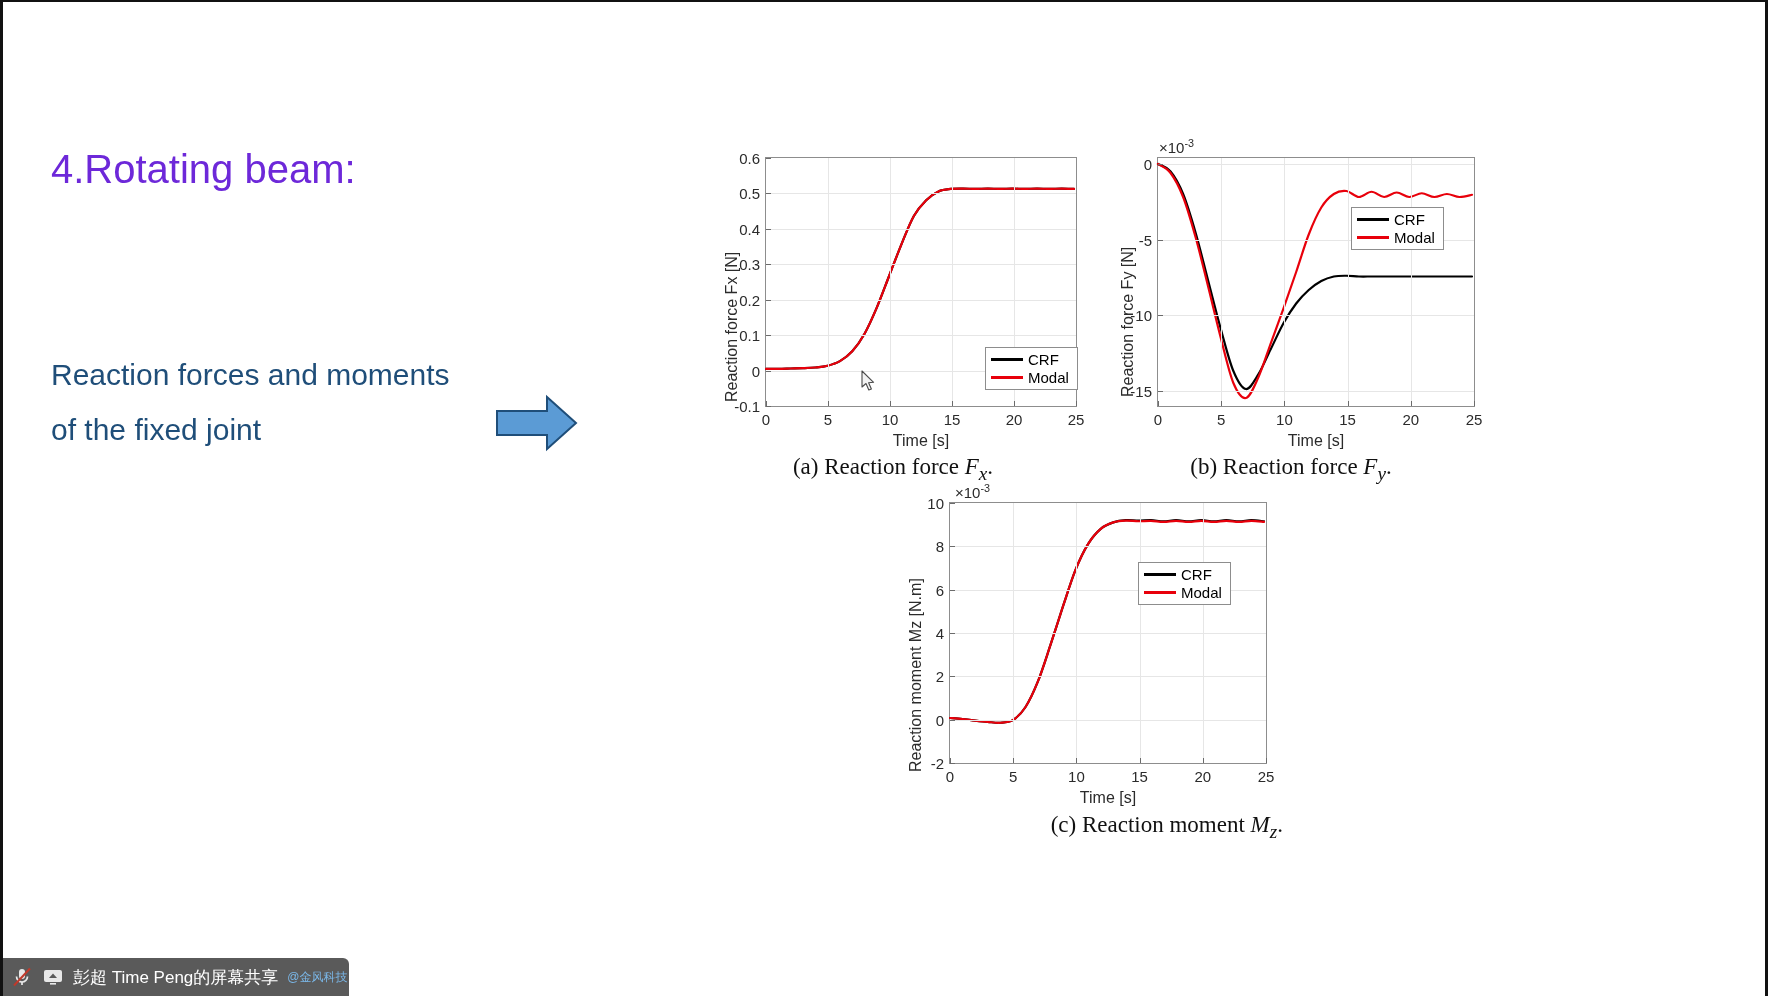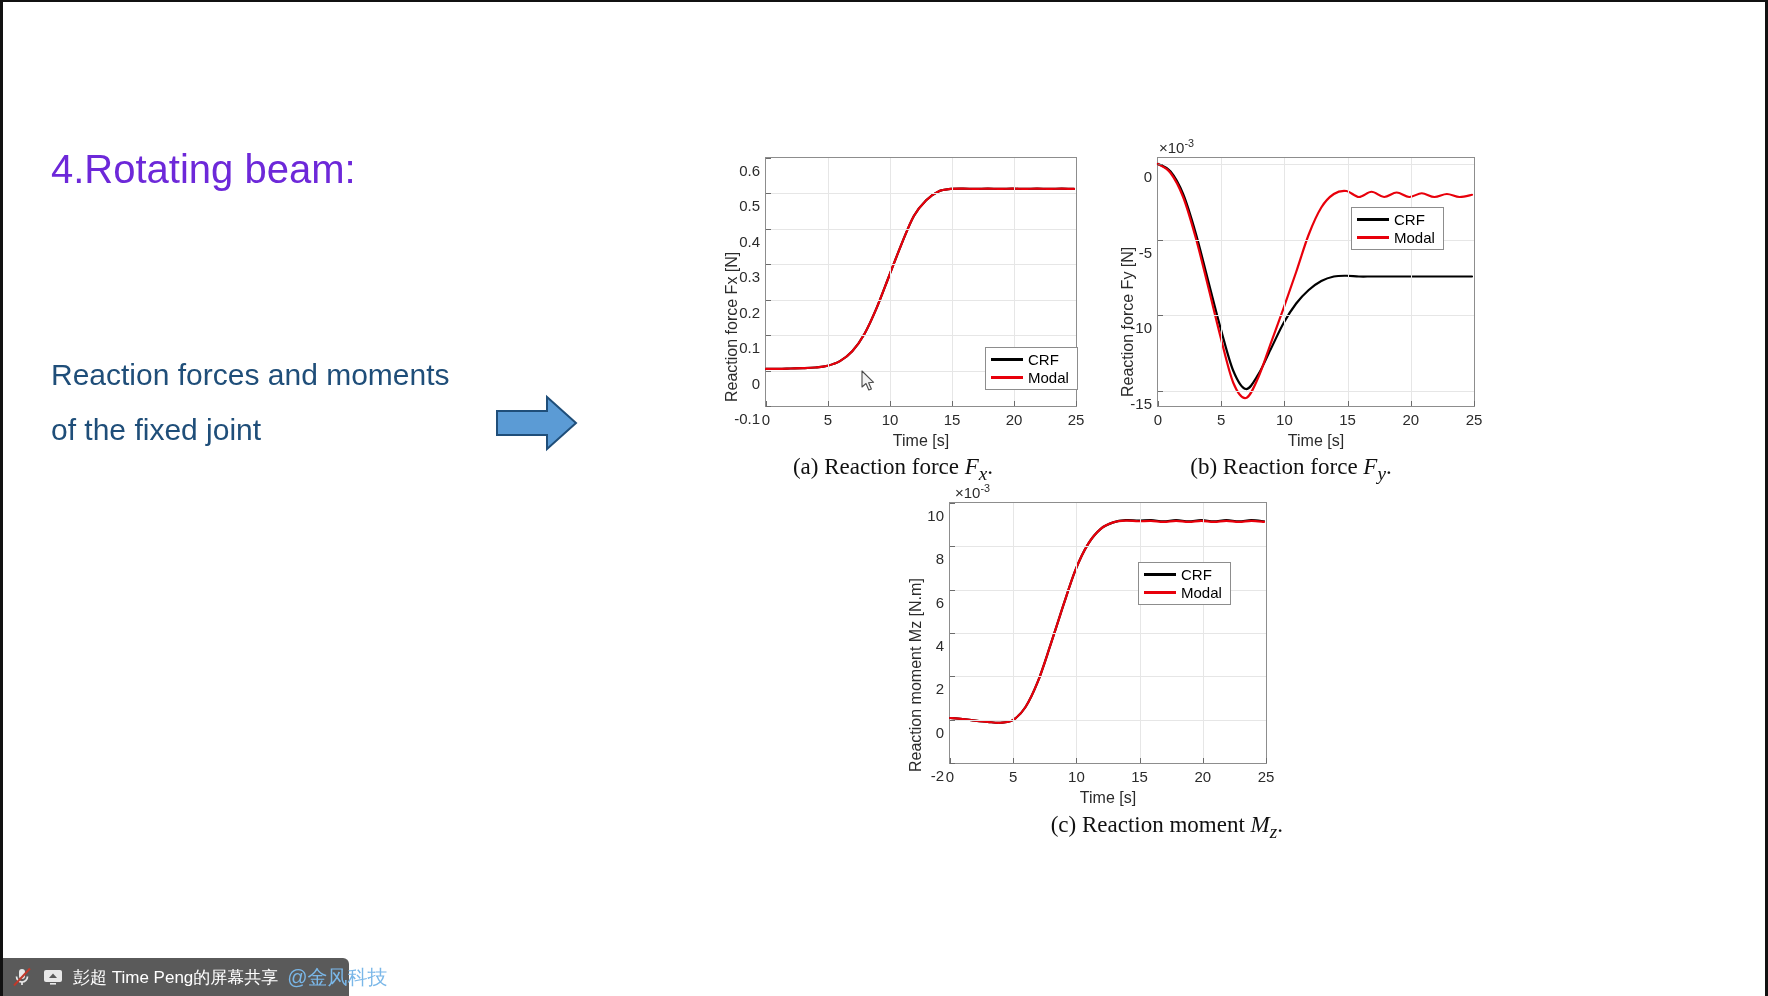--- a/index.html
+++ b/index.html
@@ -84,21 +84,20 @@
   .gridline-h { left: 0; right: 0; height: 1px; }
   .gridline-v { top: 0; bottom: 0; width: 1px; }
   .ytick-label {
     position: absolute;
     right: 100%;
     transform: translateY(-50%);
     padding-right: 6px;
     font-size: 15px;
     color: #2b2b2b;
     white-space: nowrap;
-    margin-top: 12px;
   }
   .xtick-label {
     position: absolute;
     top: 100%;
     transform: translateX(-50%);
     padding-top: 5px;
     font-size: 15px;
     color: #2b2b2b;
     white-space: nowrap;
   }
@@ -184,21 +183,21 @@
     align-items: center;
     gap: 9px;
     padding: 0 10px 0 8px;
   }
   #taskbar .tb-text {
     font-size: 17px;
     color: #ffffff;
     white-space: nowrap;
   }
   #taskbar .tb-handle {
-    font-size: 20px;
+    font-size: 12px;
     color: #7ab7e8;
     white-space: nowrap;
   }
   .tb-icon { display: flex; align-items: center; }
   #bottom-strip {
     position: absolute;
     left: 0; bottom: 0;
     width: 1768px; height: 38px;
     background: #ffffff;
     z-index: -1;

